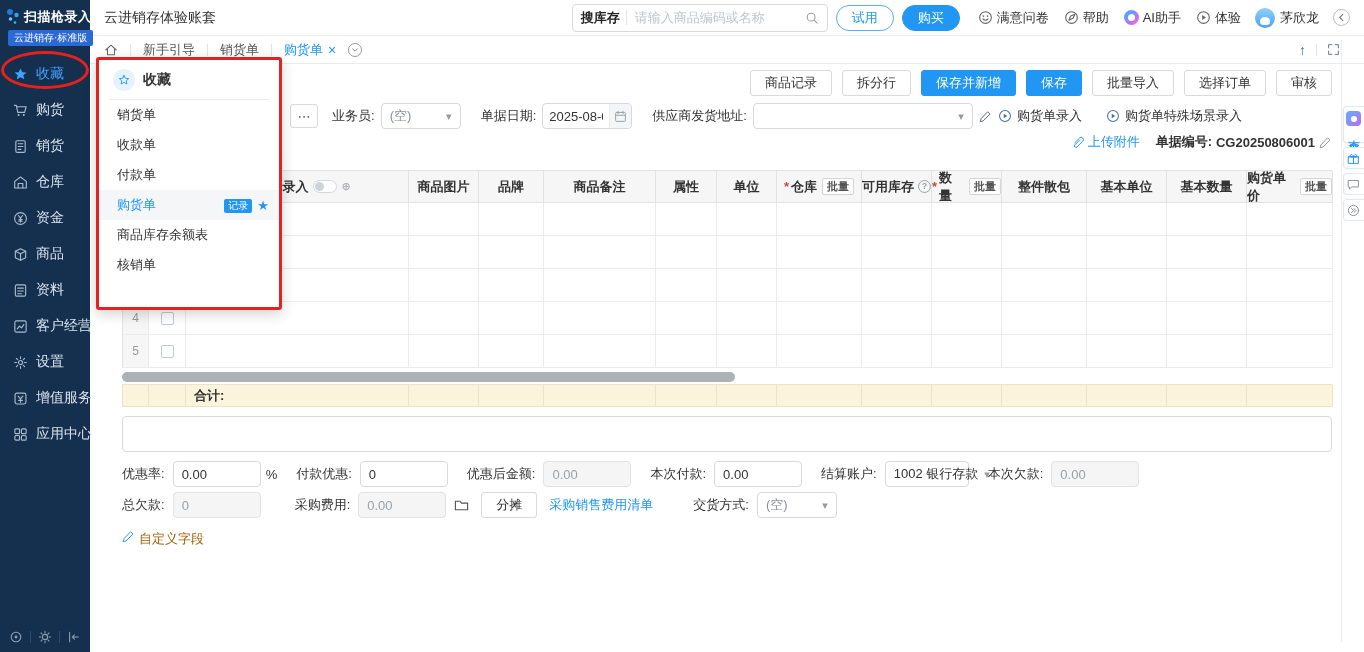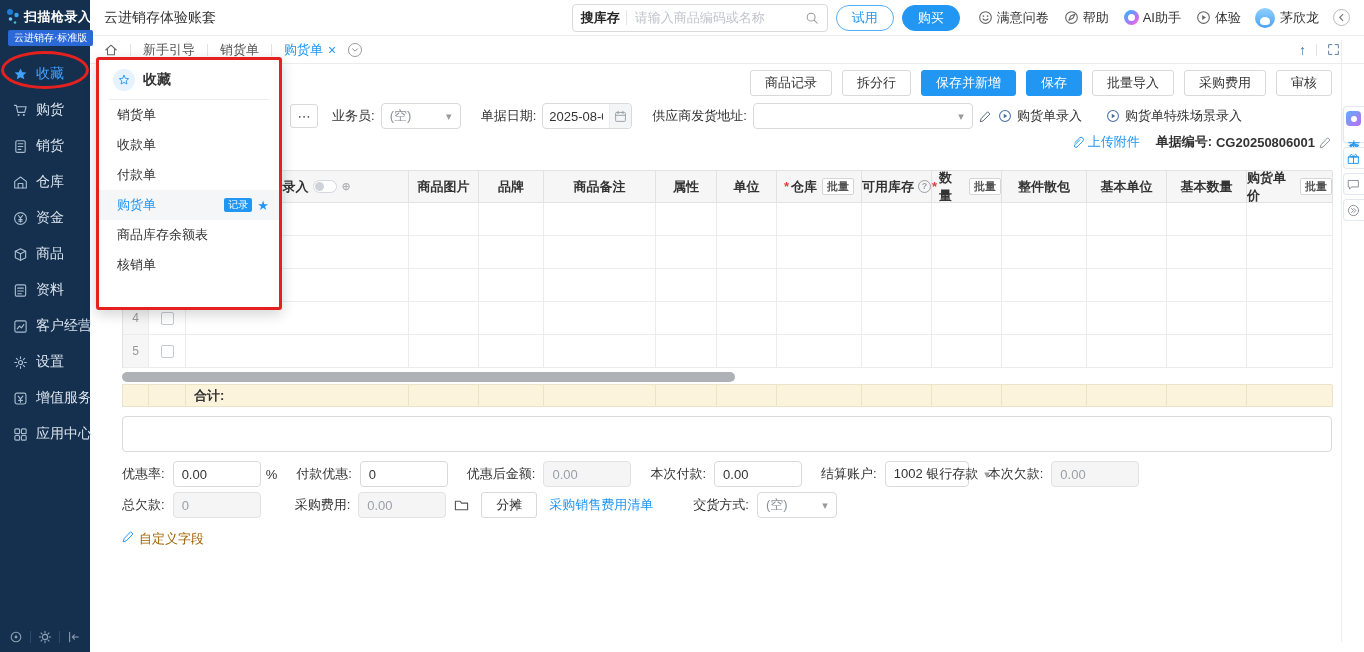--- a/index.html
+++ b/index.html
@@ -148,21 +148,21 @@
   
   .favpanel{position:absolute;left:96px;top:57px;width:186px;height:253px;background:#fff;z-index:20;border:3px solid #e4211f;border-radius:3px;box-shadow:0 4px 14px rgba(0,0,0,.18)}
   .fav-head{display:flex;align-items:center;gap:8px;padding:9px 0 8px 14px}
   .fav-star-circ{width:22px;height:22px;border-radius:50%;background:#e6f2fe;display:flex;align-items:center;justify-content:center;color:#2196f3}
   .fav-star-circ svg{width:12px;height:12px}
   .fav-title{font-weight:700;color:#333;font-size:14px}
   .fav-div{height:1px;background:#ececec;margin:0 10px}
   .fav-hint{color:#98a2ad;font-size:12px;padding:9px 0 4px 14px}
   .fav-item{height:30px;display:flex;align-items:center;padding:0 10px 0 18px;cursor:pointer;color:#333}
   .fav-item.active{background:#f4f6f8;color:#2196f3}
-  .fav-right{margin-left:auto;display:flex;align-items:center;gap:5px}
+  .fav-right{margin-left:auto;display:flex;align-items:flex-end;gap:5px}
   .rec-badge{background:#2196f3;color:#fff;font-size:10px;border-radius:2px;padding:1px 4px;line-height:12px}
   .fav-star{color:#2196f3;font-size:13px}
   .ellipse{position:absolute;left:1px;top:51px;width:88px;height:38px;border:3px solid #e4211f;border-radius:50%;z-index:21;pointer-events:none}
 </style>
 </head>
 <body>
 
 <div class="app">
 
   <aside class="sidebar">
@@ -359,21 +359,21 @@
     </div>
 
     <div class="content">
 
       <div class="toolbar">
         <button class="btn">商品记录</button>
         <button class="btn">拆分行</button>
         <button class="btn primary">保存并新增</button>
         <button class="btn primary">保存</button>
         <button class="btn">批量导入</button>
-        <button class="btn">采购费用</button>
+        <button class="btn">选择订单</button>
         <button class="btn">审核</button>
       </div>
 
       <div class="form-row">
         <span class="morebtn">⋯</span>
         <span style="width:14px"></span>
         <span class="fld-label">业务员:</span>
         <span class="sel" style="width:80px">
             <span class="val">(空)</span>
           </span>

